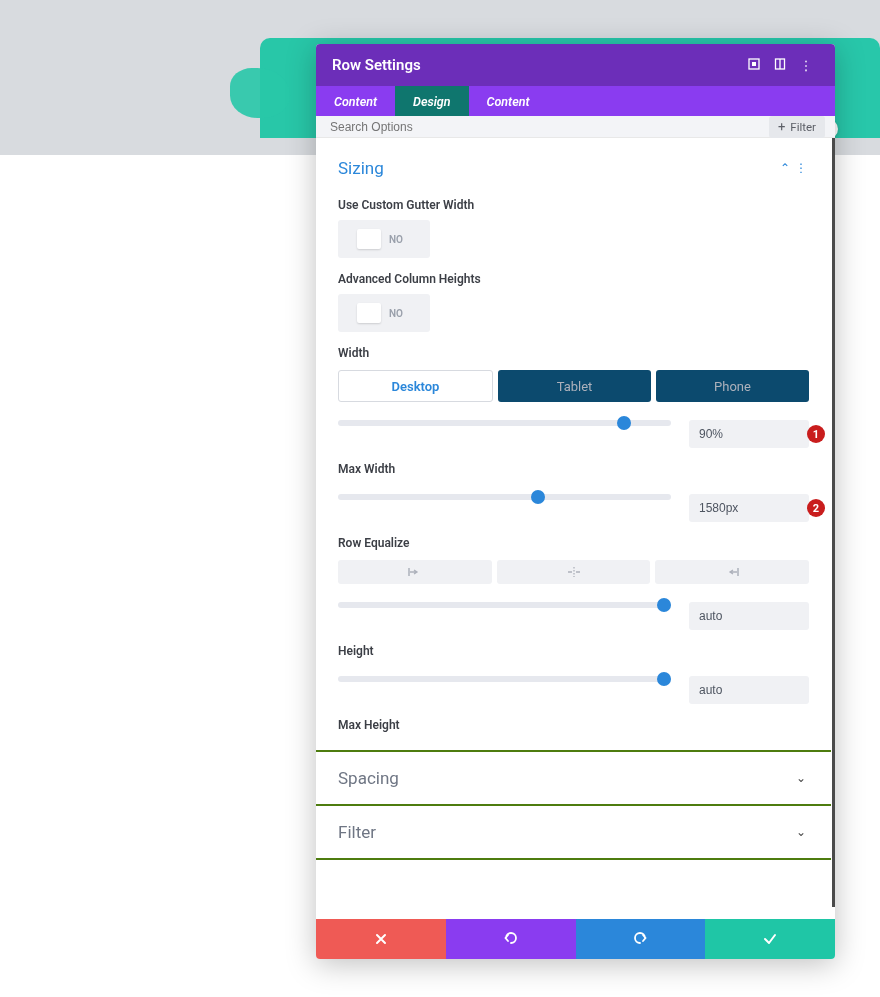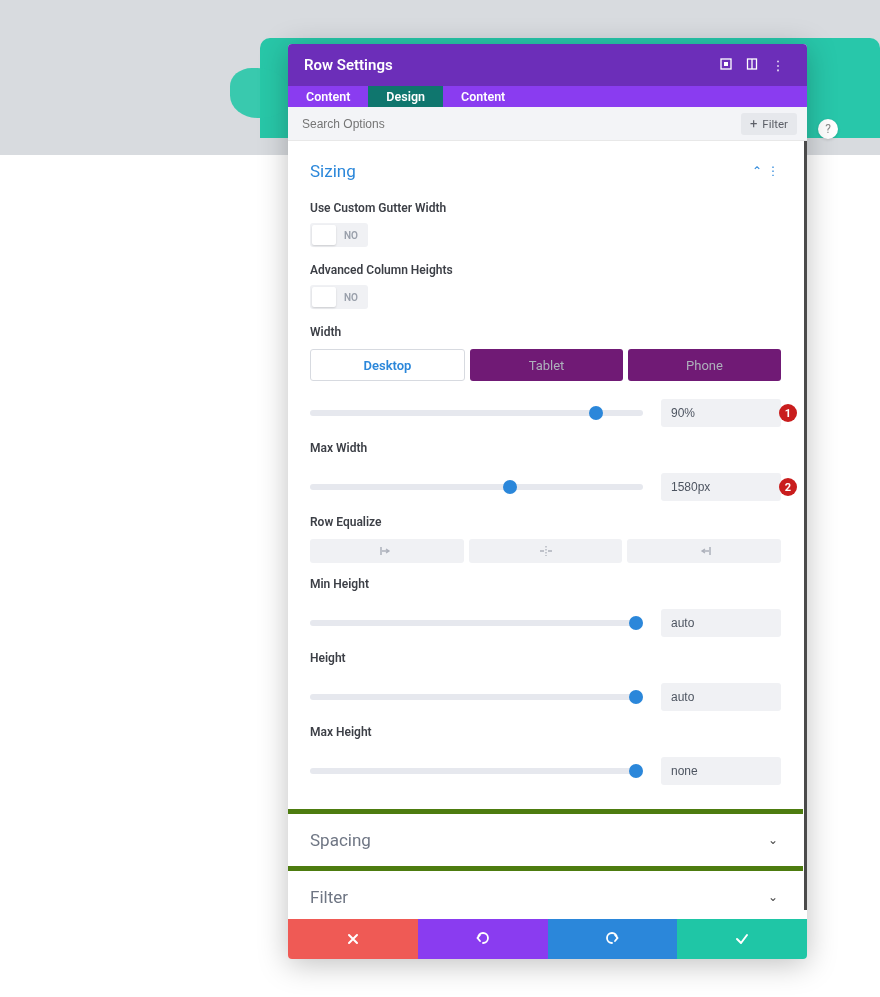--- a/index.html
+++ b/index.html
@@ -40,21 +40,21 @@
     width: 20px; height: 20px;
     background: #fff;
     border-radius: 50%;
     display: flex; align-items: center; justify-content: center;
     font-size: 12px;
     color: #8b8b8b;
     box-shadow: 0 1px 3px rgba(0,0,0,0.15);
   }
   .modal {
     position: absolute;
-    top: 44px; left: 288px;
+    top: 44px; left: 316px;
     width: 519px;
     height: 915px;
     background: #fff;
     border-radius: 4px;
     box-shadow: 0 5px 30px rgba(0,0,0,0.25);
     overflow: hidden;
   }
   .modal-header {
     background: #6c2eb9;
     color: #fff;
@@ -69,38 +69,39 @@
     flex: 1;
   }
   .modal-header .hicon {
     width: 26px;
     text-align: center;
     cursor: pointer;
     font-size: 13px;
   }
   .modal-tabs {
     background: #8a3cf0;
-    height: 21px;
+    height: 30px;
     display: flex;
     align-items: stretch;
+    font-style: italic;
   }
   .modal-tabs .tab {
     color: #fff;
     font-size: 12.5px;
     font-weight: 600;
     padding: 0 18px;
     display: flex;
     align-items: center;
     cursor: pointer;
   }
   .modal-tabs .tab.active {
     background: #0f766e;
   }
   .searchbar {
-    height: 34px;
+    height: 22px;
     background: #f3f4f7;
     border-bottom: 1px solid #e8e8e8;
     display: flex;
     align-items: center;
     padding: 0 10px 0 14px;
     font-size: 12px;
     color: #8c8f97;
   }
   .searchbar .search-input {
     flex: 1;
@@ -124,21 +125,21 @@
   .filter-btn .plus { font-size: 13px; line-height: 1; }
   .content-scroll {
     height: calc(100% - 42px - 30px - 34px - 40px);
     overflow-y: auto;
     border-right: 3px solid #4a4a4a;
     padding-right: 1px;
   }
   .content-scroll::-webkit-scrollbar { width: 0; }
   .section {
     padding: 14px 22px 10px;
-    border-bottom: 5px solid #4d7c0f;
+    border-bottom: 2px solid #4d7c0f;
   }
   .section.expanded .sec-header { color: #2b87da; }
   .sec-header {
     display: flex;
     align-items: center;
     font-size: 17px;
     color: #4e5561;
     cursor: pointer;
     padding: 6px 0;
   }
@@ -157,21 +158,21 @@
     font-weight: 600;
     color: #3c3f46;
     margin: 14px 0 8px;
   }
   .toggle {
     display: inline-flex;
     align-items: center;
     background: #f0f1f4;
     border-radius: 3px;
     height: 24px;
-    padding: 2px;
+    padding: 19px;
     cursor: pointer;
   }
   .toggle .knob {
     width: 24px; height: 20px;
     background: #fff;
     border-radius: 2px;
     box-shadow: 0 1px 2px rgba(0,0,0,0.15);
   }
   .toggle .tlabel {
     font-size: 10px;
@@ -185,33 +186,33 @@
     margin-top: 10px;
   }
   .device-tabs .dtab {
     flex: 1;
     height: 32px;
     display: flex;
     align-items: center;
     justify-content: center;
     font-size: 13px;
     color: #adb1bb;
-    background: #701a75;
+    background: #0c4a6e;
     border-radius: 3px;
     cursor: pointer;
   }
   .device-tabs .dtab.active {
     background: #fff;
     border: 1px solid #d7dae0;
     color: #2b87da;
     font-weight: 600;
   }
   .slider-row {
     display: flex;
-    align-items: center;
+    align-items: flex-start;
     gap: 18px;
     margin-top: 18px;
     position: relative;
   }
   .slider {
     position: relative;
     flex: 1;
     height: 6px;
     background: #e6e8ee;
     border-radius: 3px;
@@ -388,43 +389,36 @@
             </svg>
         </div>
         <div class="align-btn">
           <svg viewBox="0 0 14 10">
               <line x1="13" y1="1" x2="13" y2="9" stroke="#adb1bb" stroke-width="1.5"></line>
               <path d="M5 5 L12 5 M8 3 L5 5 L8 7" fill="none" stroke="#adb1bb" stroke-width="1.3"></path>
             </svg>
         </div>
       </div>
 
-      <div class="field-label">Min Height</div>
       <div class="slider-row">
         <div class="slider">
           <div class="thumb" style="left:98%"></div>
         </div>
         <input class="valbox" value="auto" style="">
       </div>
 
       <div class="field-label">Height</div>
       <div class="slider-row">
         <div class="slider">
           <div class="thumb" style="left:98%"></div>
         </div>
         <input class="valbox" value="auto" style="">
       </div>
 
       <div class="field-label">Max Height</div>
-      <div class="slider-row" style="margin-bottom:14px">
-        <div class="slider">
-          <div class="thumb" style="left:98%"></div>
-        </div>
-        <input class="valbox" value="none" style="">
-      </div>
     </div>
 
     <div class="section collapsed">
       <div class="sec-header">
         <span class="sec-name">Spacing</span>
         <span class="chev">⌄</span>
       </div>
     </div>
     <div class="section collapsed">
       <div class="sec-header">

